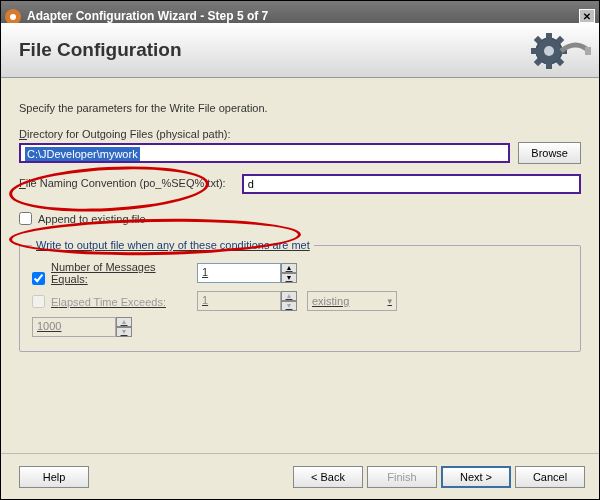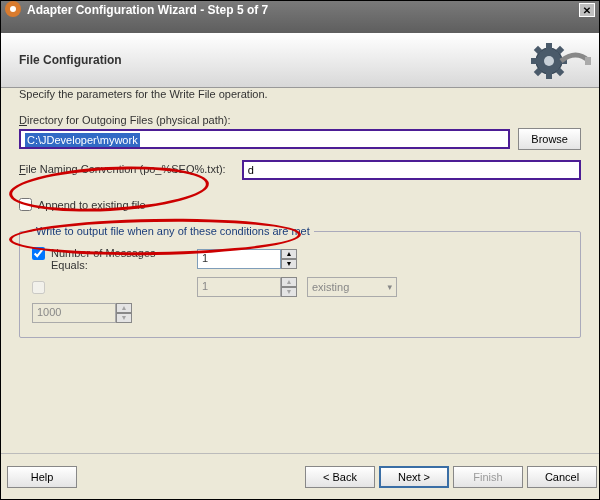--- a/index.html
+++ b/index.html
@@ -1,57 +1,57 @@
 <!DOCTYPE html>
 <html><head>
 <meta charset="utf-8">
 <style>
 * { box-sizing: border-box; margin: 0; padding: 0; }
 body { font-family: Tahoma, sans-serif; font-size: 11px; background: #ece9d8; width: 600px; height: 500px; border: 1px solid #000; position: relative; overflow: hidden; }
-.titlebar { background: linear-gradient(#7a7a7a,#5e5e5e); color: #fff; height: 22px; display: flex; align-items: flex-end; padding: 16px 4px; font-weight: bold; font-size: 12px; }
+.titlebar { background: linear-gradient(#7a7a7a,#5e5e5e); color: #fff; height: 22px; display: flex; align-items: flex-start; padding: 8px 4px; font-weight: bold; font-size: 12px; }
 .titlebar .icon { width: 16px; height: 16px; background: #d97b2e; border-radius: 50%; margin-right: 6px; display: flex; align-items: center; justify-content: center; }
 .titlebar .icon::after { content: ""; width: 6px; height: 6px; background: #fff; border-radius: 50%; }
 .titlebar .title { flex: 1; }
 .closebtn { width: 16px; height: 14px; background: #c0c0c0; border: 1px solid #fff; color: #000; font-size: 10px; display: flex; align-items: center; justify-content: center; cursor: pointer; font-weight: bold; }
 .header { background: linear-gradient(#fff,#e8e8e8 60%,#d8d8d8); height: 55px; border-bottom: 1px solid #999; padding: 12px 18px; position: relative; display: flex; align-items: center; }
-.header h1 { font-size: 12px; font-weight: bold; color: #333; }
+.header h1 { font-size: 19px; font-weight: bold; color: #333; }
 .gear { position: absolute; right: 8px; top: 6px; }
-.body { padding: 0 18px; color: #333; }
+.body { padding: 24px 18px; color: #333; }
 .row { display: flex; align-items: center; margin-bottom: 6px; }
 .instr { margin-bottom: 14px; }
 .dir-spec { margin-bottom: 4px; }
 .dir-spec span.lbl { margin-right: 24px; }
 .radiog { display: inline-flex; align-items: center; margin-right: 20px; }
 .radiog input { margin-right: 4px; }
 .field-label { margin-bottom: 2px; text-decoration: underline; text-decoration-color: transparent; }
 .field-label .mn { text-decoration: underline; }
 .input-row { display: flex; align-items: center; margin-bottom: 10px; gap: 8px; }
 .text-input { height: 20px; border: 2px solid #4c1d95; padding: 2px 4px; font-size: 11px; background: #fff; }
 .dir-input { flex: 1; }
 .sel { background: #316ac5; color: #fff; padding: 1px 2px; display: inline-block; }
 .btn { height: 22px; padding: 2px 12px; font-size: 11px; background: linear-gradient(#fff,#e4e4e4); border: 1px solid #888; border-radius: 0; cursor: pointer; min-width: 58px; }
 .naming-row { display: flex; align-items: center; gap: 16px; margin-bottom: 18px; }
 .naming-row .text-input { flex: 1; }
 .chk-row { display: flex; align-items: center; margin-bottom: 14px; }
 .chk-row input { margin-right: 6px; }
-fieldset { border: 1px solid #aab; border-radius: 2px; padding: 10px 12px 8px; margin-top: 4px; }
+fieldset { border: 1px solid #aab; border-radius: 2px; padding: 10px 12px 8px; margin-top: 4px; text-decoration: underline; }
 legend { color: #1a3d7a; padding: 0 4px; font-size: 11px; }
 .cond-row { display: flex; align-items: center; margin-bottom: 6px; gap: 10px; }
-.cond-row .lbl { width: 155px; display: flex; align-items: flex-start; }
+.cond-row .lbl { width: 155px; display: flex; align-items: flex-end; }
 .cond-row .lbl input { margin-right: 6px; }
 .cond-row .lbl.disabled { color: #9a9a9a; }
 .spinner { display: flex; width: 100px; }
 .spinner .num { flex: 1; height: 20px; border: 1px solid #7f9db9; padding: 2px 4px; background: #fff; }
 .spinner.disabled .num { background: #ece9d8; color: #888; border-color: #aaa; }
 .spin-btns { display: flex; flex-direction: column; }
 .spin-btns button { width: 16px; height: 10px; font-size: 7px; line-height: 6px; padding: 0; border: 1px solid #888; background: #e4e4e4; cursor: pointer; }
 .unit { width: 90px; }
 .unit .sel-box { height: 20px; border: 1px solid #aaa; background: #ece9d8; display: flex; align-items: center; padding: 0 4px; color: #888; justify-content: space-between; }
 .unit .sel-box::after { content: "▾"; color: #888; font-size: 9px; }
-.footer { position: absolute; bottom: 0; left: 0; right: 0; height: 46px; border-top: 1px solid #bbb; display: flex; align-items: center; padding: 0 2px; background: #ece9d8; }
+.footer { position: absolute; bottom: 0; left: 0; right: 0; height: 46px; border-top: 1px solid #bbb; display: flex; align-items: center; padding: 0 14px; background: #ece9d8; }
 .footer .spacer { flex: 1; }
 .footer .btn { min-width: 70px; margin-left: 4px; }
 .footer .btn.primary { border: 2px solid #3a6ea5; }
 .footer .btn.disabled { color: #9a9a9a; }
 .ellipse { position: absolute; border: 3px solid #c00; border-radius: 50%; pointer-events: none; }
 .e1 { left: 8px; top: 166px; width: 200px; height: 44px; transform: rotate(-3deg); }
 .e2 { left: 8px; top: 218px; width: 292px; height: 36px; transform: rotate(-1deg); }
 </style>
 </head>
 <body>
@@ -115,20 +115,21 @@
         <div class="spin-btns">
             <button>▲</button>
             <button>▼</button>
           </div>
       </div>
     </div>
 
     <div class="cond-row">
       <label class="lbl disabled">
         <input type="checkbox" disabled="" style="">
+        <span><span class="mn">E</span><span>lapsed Time Exceeds:</span></span>
       </label>
       <div class="spinner disabled">
         <div class="num">1</div>
         <div class="spin-btns">
             <button disabled="">▲</button>
             <button disabled="">▼</button>
           </div>
       </div>
       <div class="unit">
           <div class="sel-box">existing</div>
@@ -144,19 +145,19 @@
           </div>
       </div>
     </div>
   </fieldset>
 </div>
 
 <div class="footer">
   <button class="btn">Help</button>
   <div class="spacer"></div>
   <button class="btn">&lt; Back</button>
+  <button class="btn disabled">Finish</button>
   <button class="btn primary">Next &gt;</button>
-  <button class="btn disabled">Finish</button>
   <button class="btn">Cancel</button>
 </div>
 
 <div class="ellipse e1"></div>
 <div class="ellipse e2"></div>
 
 </body></html>

